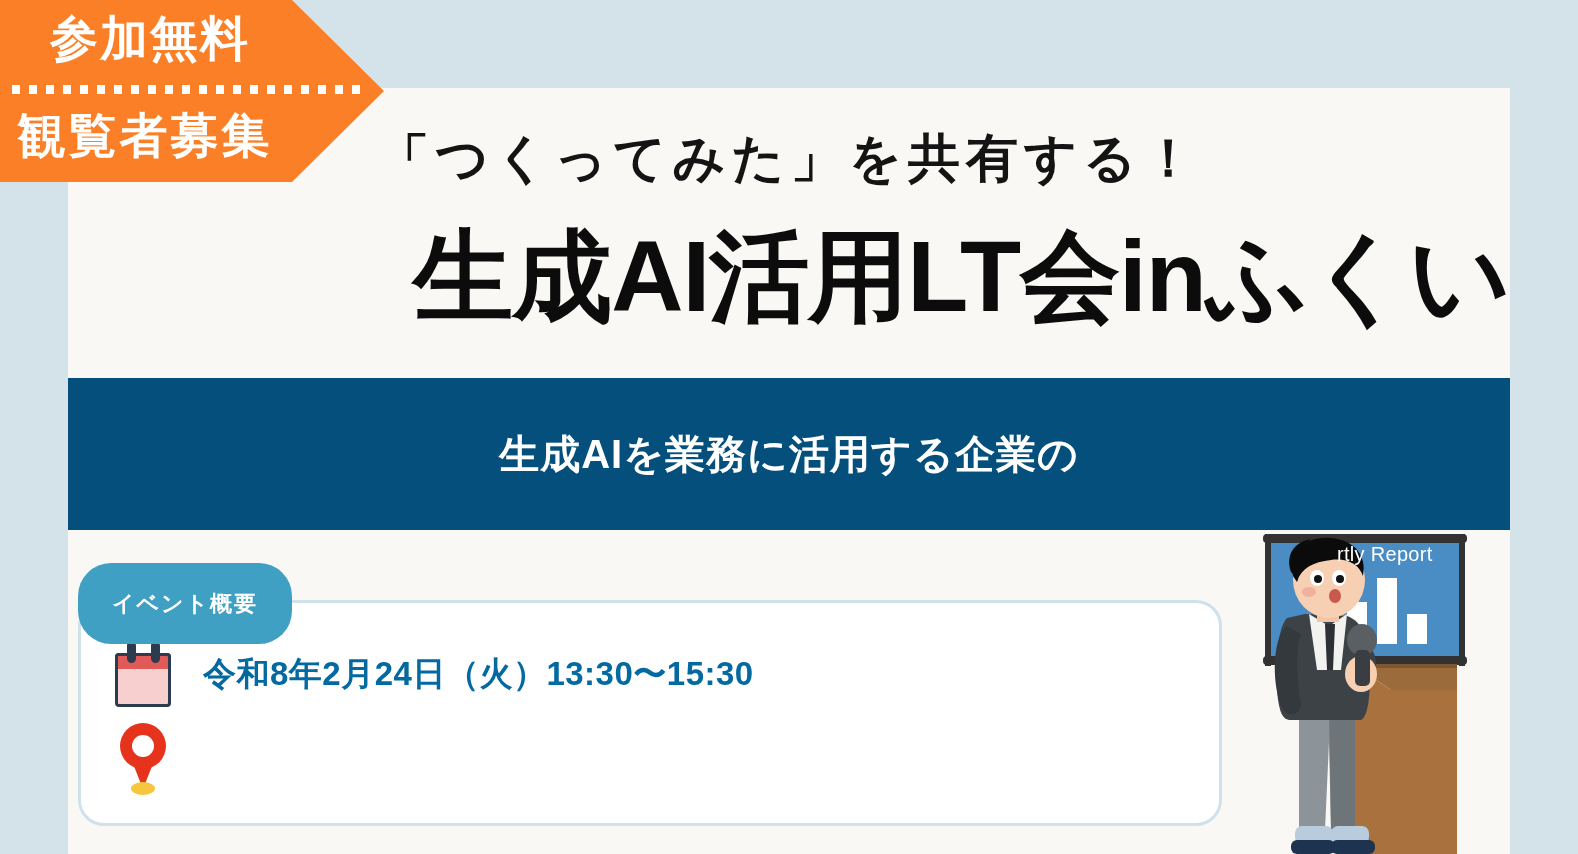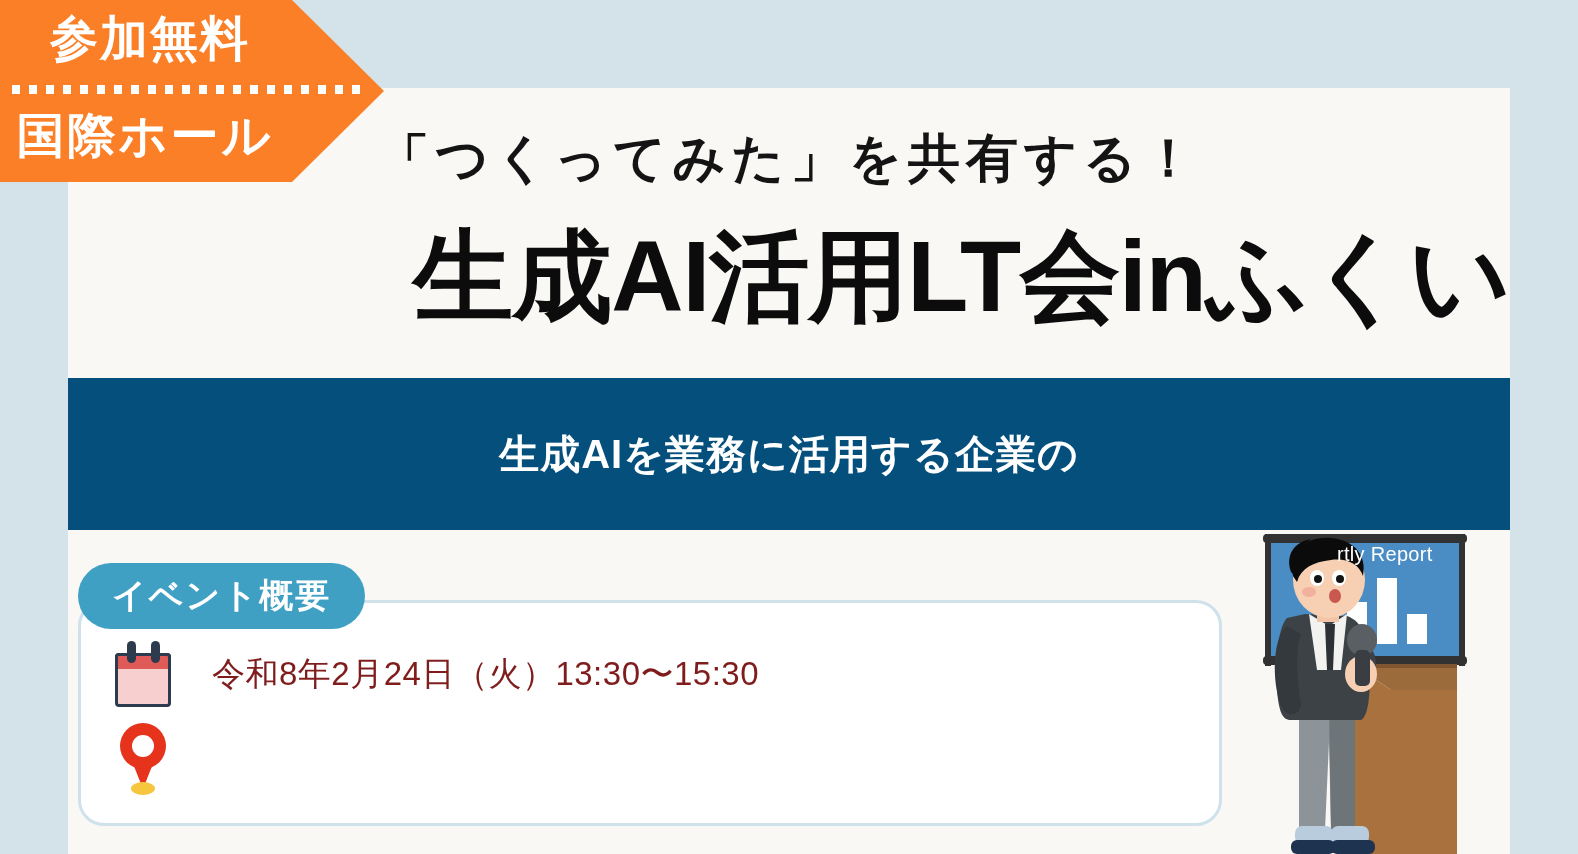--- a/index.html
+++ b/index.html
@@ -109,28 +109,28 @@
     font-weight: 700;
     line-height: 56px;
     letter-spacing: 1px;
     white-space: nowrap;
   }
 
   
   .pill {
     position: absolute;
     left: 78px; top: 563px;
-    height: 66px;
+    height: 81px;
     padding: 0 34px;
     border-radius: 33px;
     background: #3fa0c3;
     display: flex;
     align-items: center;
     color: #ffffff;
-    font-size: 34px;
+    font-size: 22px;
     font-weight: 700;
     letter-spacing: 2px;
     white-space: nowrap;
     z-index: 6;
   }
   .infobox {
     position: absolute;
     left: 78px; top: 600px;
     width: 1144px; height: 226px;
     background: #ffffff;
@@ -139,26 +139,26 @@
     z-index: 4;
   }
   .info-row {
     position: absolute;
     display: flex;
     align-items: center;
   }
   .info-row.date { left: 30px; top: 38px; }
   .info-row.place { left: 30px; top: 120px; }
   .info-text {
-    color: #7f1d1d;
+    color: #0369a1;
     font-size: 33px;
-    font-weight: 400;
+    font-weight: 700;
     letter-spacing: 0.5px;
     white-space: nowrap;
-    margin-left: 37px;
+    margin-left: 28px;
   }
 
   
   .cal-icon { position: relative; width: 64px; height: 66px; flex: none; }
   .cal-body {
     position: absolute; left: 4px; top: 12px;
     width: 56px; height: 54px;
     background: #f7cfcf;
     border: 3px solid #2c3b4d;
     border-radius: 4px;
@@ -239,21 +239,21 @@
   <div class="band">
     <div class="band-line">生成AIを業務に活用する企業の</div>
   </div>
 
   <div class="lede">「つくってみた」を共有する！</div>
   <div class="headline">生成AI活用LT会inふくい</div>
 
   <div class="ribbon">
     <div class="ribbon-line1">参加無料</div>
     <div class="ribbon-dots"></div>
-    <div class="ribbon-line2">国際ホール</div>
+    <div class="ribbon-line2">観覧者募集</div>
   </div>
 
   <div class="illus">
     <svg width="278" height="324" viewBox="0 0 278 324" xmlns="http://www.w3.org/2000/svg">
 
       <rect x="24" y="8" width="196" height="124" fill="#4a8dc4"></rect>
       <rect x="20" y="4" width="204" height="9" rx="4" fill="#323232"></rect>
       <rect x="20" y="126" width="204" height="9" rx="4" fill="#323232"></rect>
       <rect x="22" y="4" width="6" height="132" fill="#323232"></rect>
       <rect x="216" y="4" width="6" height="132" fill="#323232"></rect>

